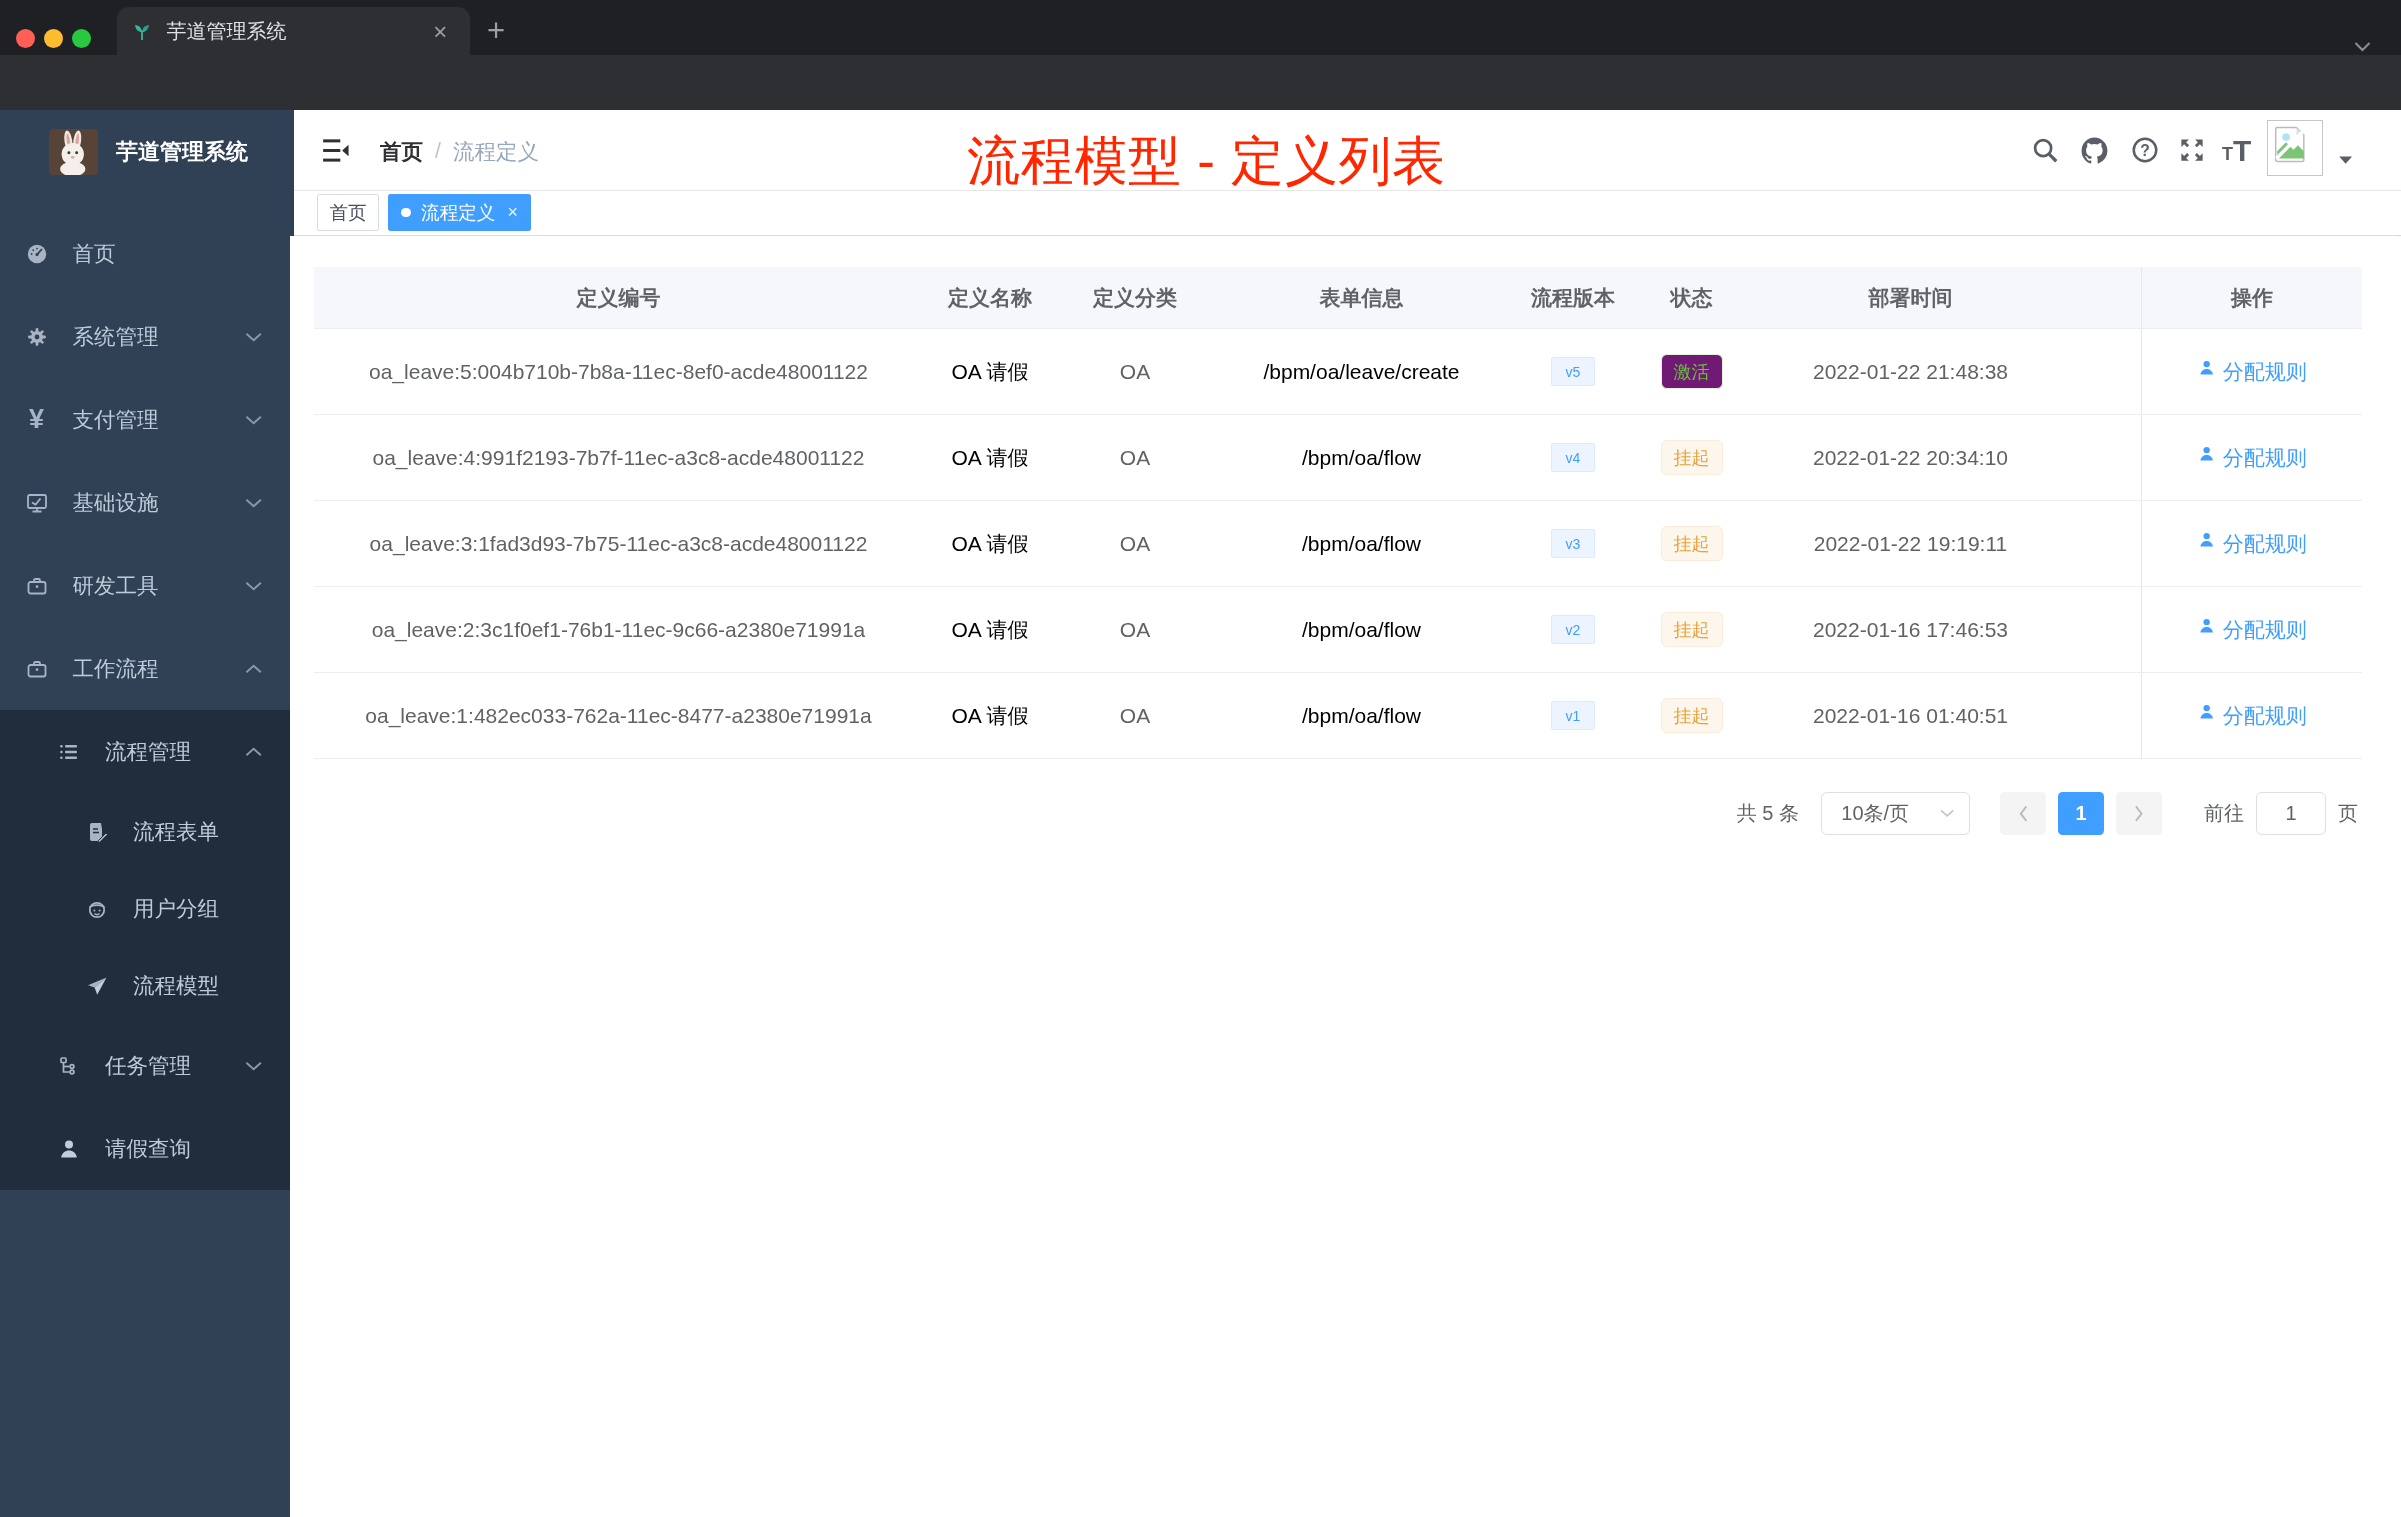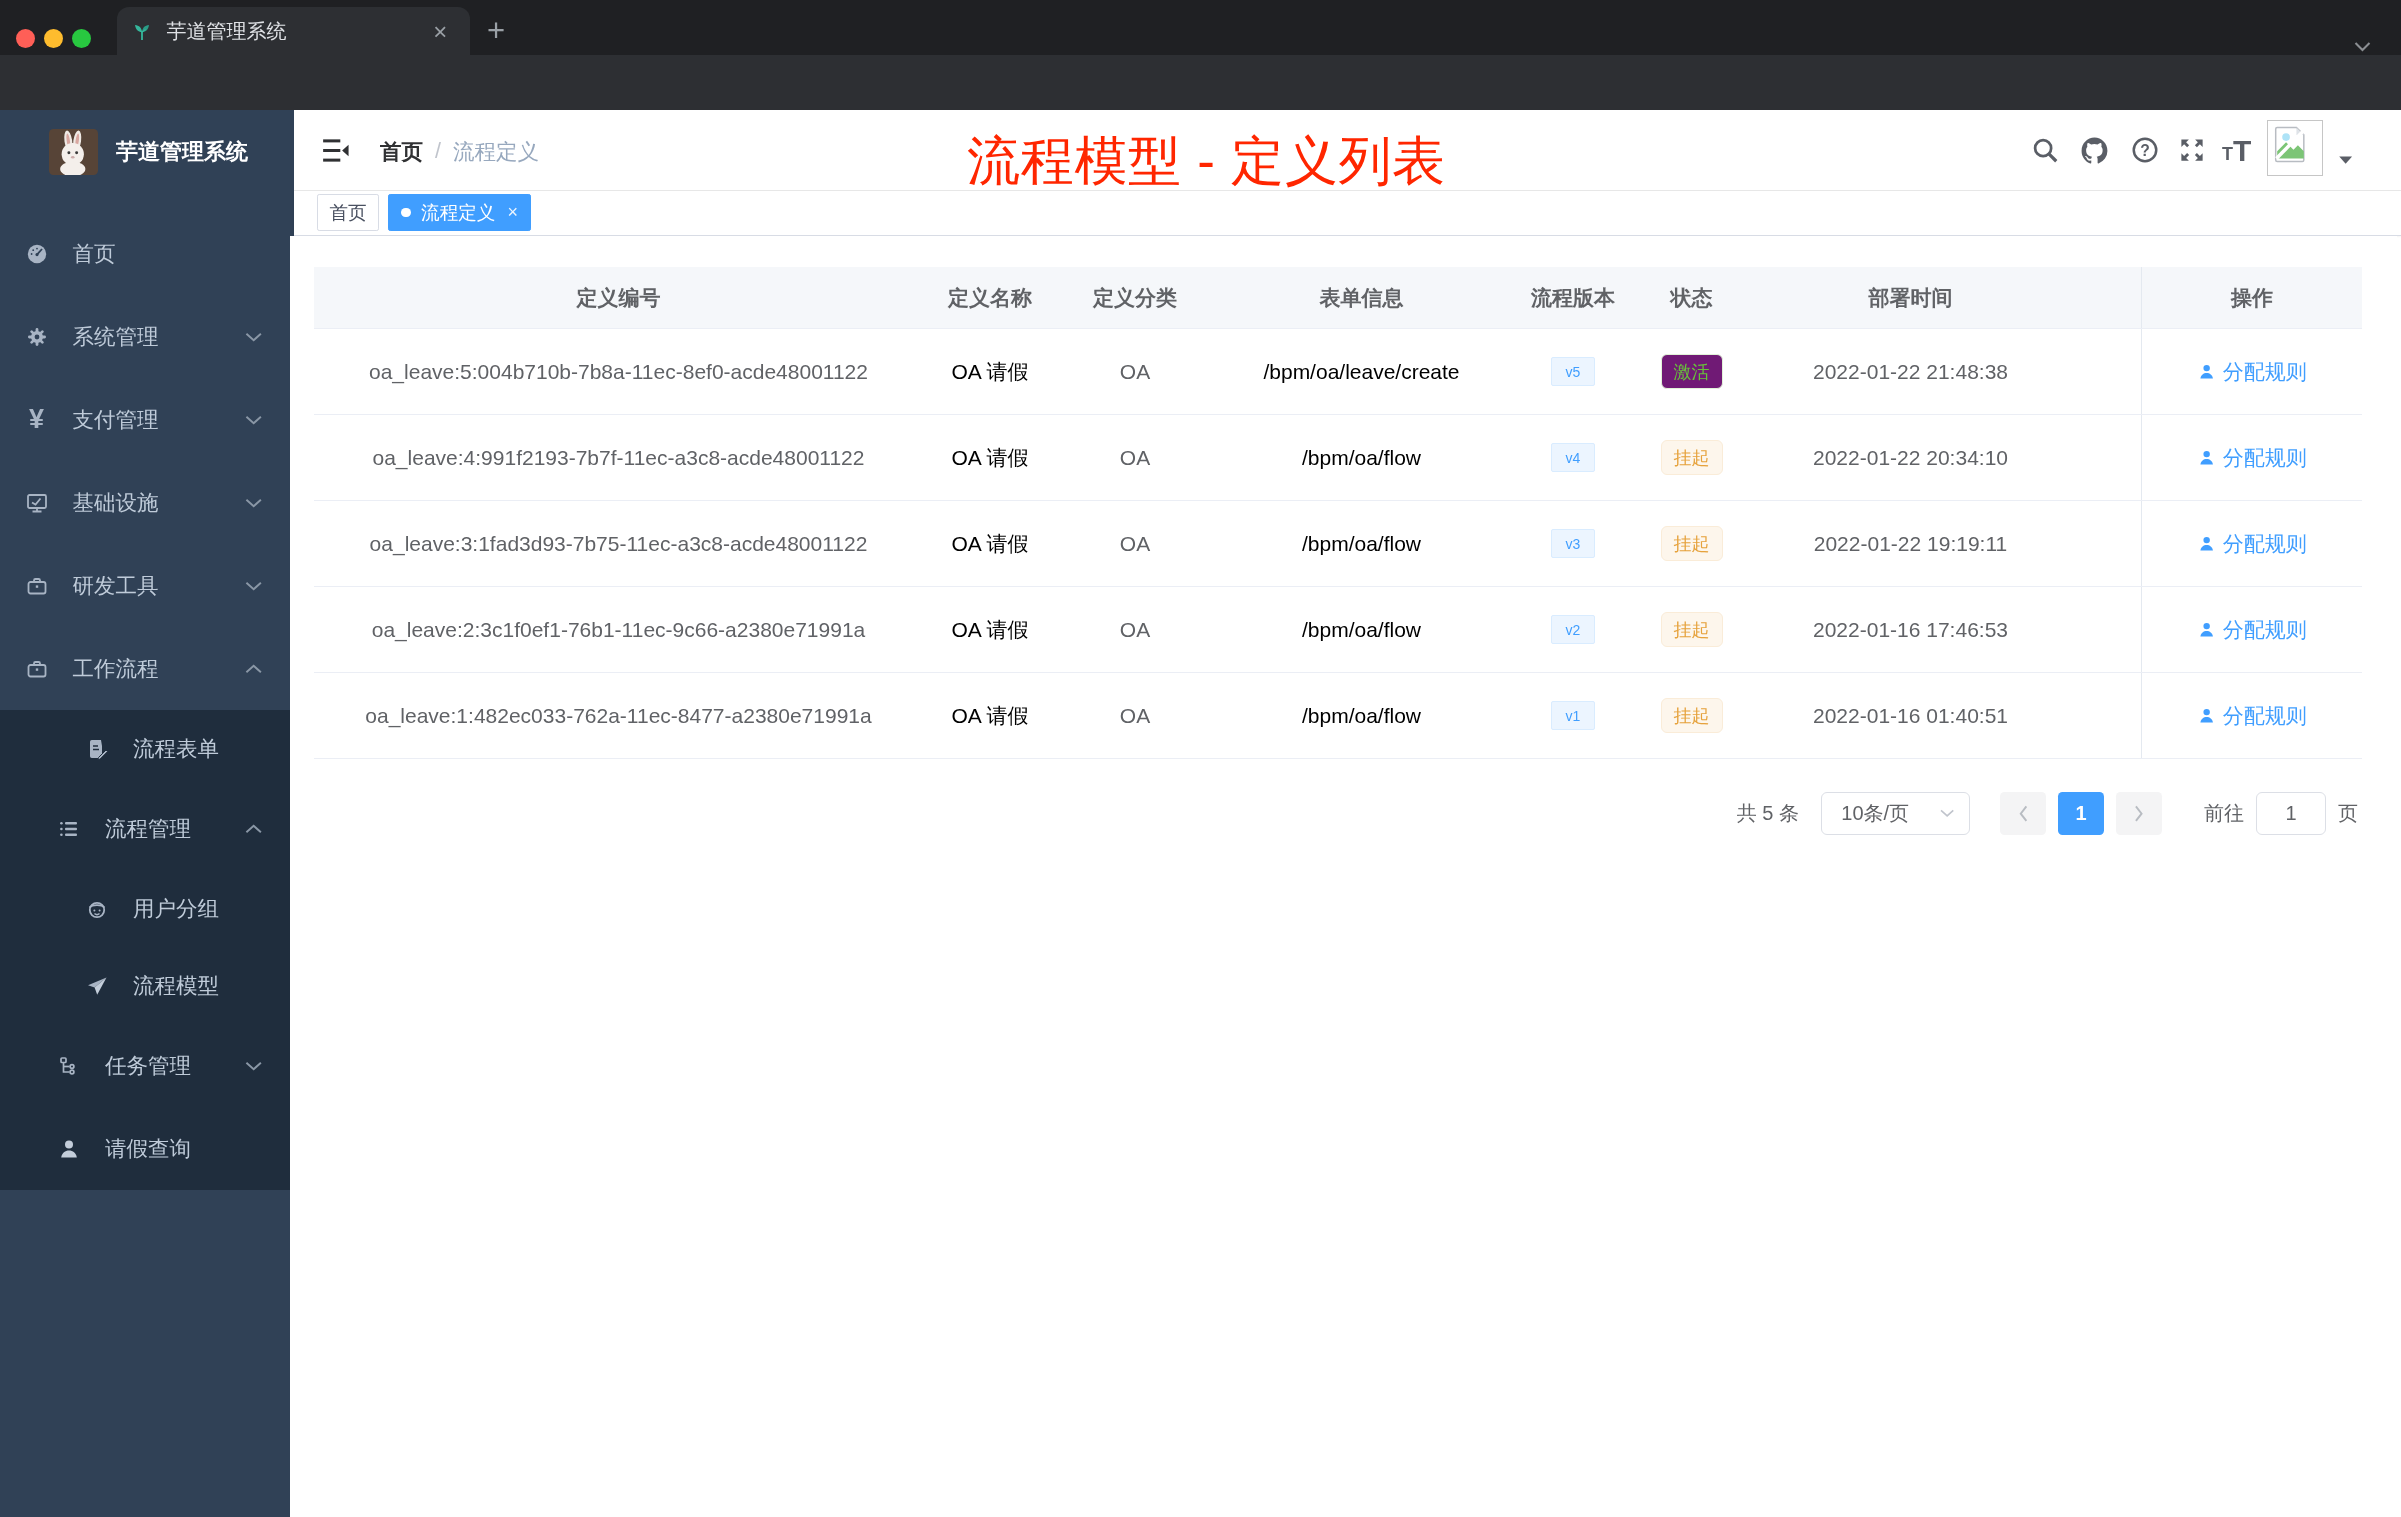--- a/index.html
+++ b/index.html
@@ -71,21 +71,21 @@
   .thead{display:grid;grid-template-columns:var(--cols);height:61px;background:#f5f7fa;border-bottom:1.5px solid #ebeef5;}
   .hcell{display:flex;align-items:center;justify-content:center;color:#606266;font-size:21px;font-weight:700;}
   .trow{display:grid;grid-template-columns:var(--cols);height:85px;background:#fff;border-bottom:1.5px solid #ebeef5;}
   .cell{display:flex;align-items:center;justify-content:center;color:#606266;font-size:21px;white-space:nowrap;}
   .c-op,.h-op{border-left:1.5px solid #e4e9f0;}
   .link{color:#000000;cursor:pointer;}
   .badge-ver{background:#ecf5ff;border:1.5px solid #d9ecff;color:#409eff;border-radius:2px;padding:6.7px 13.4px;font-size:14px;line-height:1;}
   .badge-status{border-radius:6px;padding:7.4px 12px;font-size:18px;line-height:1;}
   .s-green{background:#701a75;border:1.5px solid #e1f3d8;color:#67c23a;}
   .s-yellow{background:#fdf6ec;border:1.5px solid #faecd8;color:#e6a23c;}
-  .op-link{display:flex;align-items:center;gap:6px;color:#409eff;font-size:21px;cursor:pointer;}
+  .op-link{display:flex;gap:6px;color:#409eff;font-size:21px;cursor:pointer;}
 
   
   #pagination{position:absolute;right:39px;top:555px;height:45px;display:flex;align-items:center;font-size:20px;color:#606266;}
   #pg-total{margin-right:22px;}
   #pg-size{width:149px;height:43px;border:1.5px solid #dcdfe6;border-radius:6px;box-sizing:border-box;display:flex;align-items:center;justify-content:space-between;padding:0 13.4px 0 19.3px;margin-right:30px;color:#606266;background:#fff;}
   .pg-btn{width:46px;height:43px;border-radius:4.5px;display:flex;align-items:center;justify-content:center;}
   .pg-grey{background:#f4f4f5;}
   #pg-current{background:#409eff;color:#fff;font-weight:700;margin:0 12px;}
   #pg-goto{margin-left:42px;margin-right:12px;}
   #pg-input{width:70px;height:43px;border:1.5px solid #dcdfe6;border-radius:6px;box-sizing:border-box;text-align:center;font-size:20px;color:#606266;font-family:inherit;outline:none;margin-right:12px;background:#fff;}
@@ -301,31 +301,20 @@
       </span>
       <span class="mi-label">工作流程</span>
       <span class="mi-caret up">
           <svg width="19.3" height="12" viewBox="0 0 24 14">
             <polyline points="3,3 12,11 21,3" stroke="#8a97a6" stroke-width="2.4" fill="none"></polyline>
           </svg>
         </span>
     </div>
 
     <div id="submenu-band">
-      <div class="mi l3">
-        <span class="mi-icon">
-          <svg width="24" height="24" viewBox="0 0 24 24">
-              <path d="M16 3H6.8A1.8 1.8 0 0 0 5 4.8v14.4A1.8 1.8 0 0 0 6.8 21h8.4A1.8 1.8 0 0 0 17 19.2V9z" fill="#a8b4c4"></path>
-              <path d="M8 9h5M8 12.5h6" stroke="#1f2d3d" stroke-width="1.4"></path>
-              <path d="M13.5 20.5 21 13l1.6 1.6-7.5 7.5-2.4.8z" fill="#a8b4c4" stroke="#1f2d3d" stroke-width="1"></path>
-            </svg>
-        </span>
-        <span class="mi-label">流程表单</span>
-      </div>
-
       <div class="mi l2">
         <span class="mi-icon">
           <svg width="24" height="24" viewBox="0 0 24 24">
               <g fill="#a8b4c4">
                 <rect x="8" y="5" width="12" height="2.4" rx="1"></rect>
                 <rect x="8" y="10.8" width="12" height="2.4" rx="1"></rect>
                 <rect x="8" y="16.6" width="12" height="2.4" rx="1"></rect>
                 <circle cx="4.4" cy="6.2" r="1.3"></circle>
                 <circle cx="4.4" cy="12" r="1.3"></circle>
                 <circle cx="4.4" cy="17.8" r="1.3"></circle>
@@ -336,20 +325,31 @@
         <span class="mi-caret up">
             <svg width="19.3" height="12" viewBox="0 0 24 14">
               <polyline points="3,3 12,11 21,3" stroke="#8a97a6" stroke-width="2.4" fill="none"></polyline>
             </svg>
           </span>
       </div>
 
       <div class="mi l3">
         <span class="mi-icon">
           <svg width="24" height="24" viewBox="0 0 24 24">
+              <path d="M16 3H6.8A1.8 1.8 0 0 0 5 4.8v14.4A1.8 1.8 0 0 0 6.8 21h8.4A1.8 1.8 0 0 0 17 19.2V9z" fill="#a8b4c4"></path>
+              <path d="M8 9h5M8 12.5h6" stroke="#1f2d3d" stroke-width="1.4"></path>
+              <path d="M13.5 20.5 21 13l1.6 1.6-7.5 7.5-2.4.8z" fill="#a8b4c4" stroke="#1f2d3d" stroke-width="1"></path>
+            </svg>
+        </span>
+        <span class="mi-label">流程表单</span>
+      </div>
+
+      <div class="mi l3">
+        <span class="mi-icon">
+          <svg width="24" height="24" viewBox="0 0 24 24">
               <circle cx="12" cy="13" r="7.2" stroke="#a8b4c4" stroke-width="1.8" fill="none"></circle>
               <path d="M4.6 10.6C7 7.4 17 7.4 19.4 10.6" stroke="#a8b4c4" stroke-width="1.8" fill="none"></path>
               <circle cx="9.4" cy="13.6" r="1" fill="#a8b4c4"></circle>
               <circle cx="14.6" cy="13.6" r="1" fill="#a8b4c4"></circle>
               <path d="M9.5 16.5c1.5 1.3 3.5 1.3 5 0" stroke="#a8b4c4" stroke-width="1.6" fill="none"></path>
             </svg>
         </span>
         <span class="mi-label">用户分组</span>
       </div>
 

